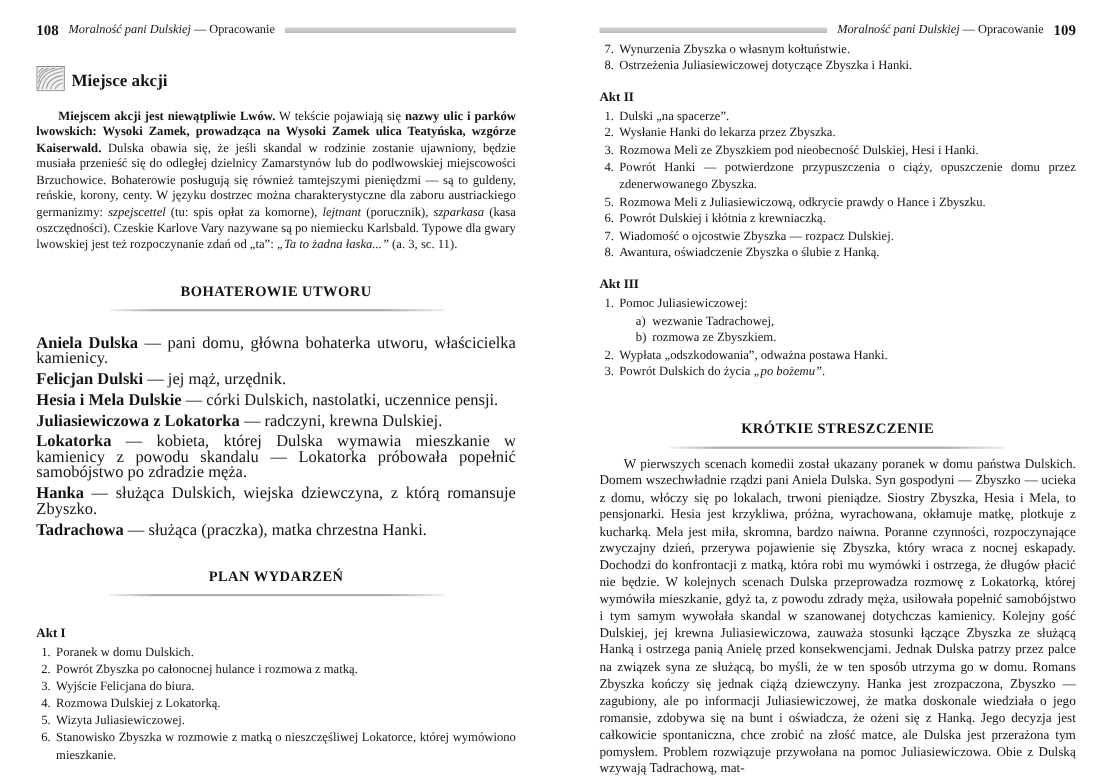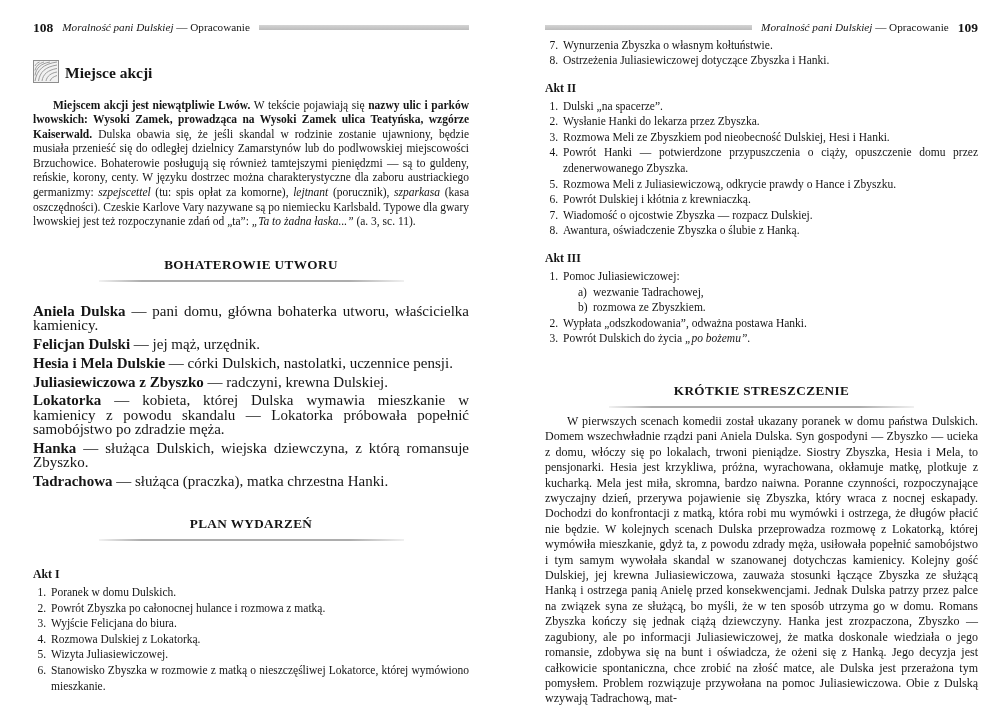--- a/index.html
+++ b/index.html
@@ -88,21 +88,21 @@
 
     <div class="center-head">
       <h3>BOHATEROWIE UTWORU</h3>
       <div class="head-rule"></div>
     </div>
 
     <div class="characters">
       <p><span class="run-b">Aniela Dulska</span><span> — pani domu, główna bohaterka utworu, właścicielka kamienicy.</span></p>
       <p><span class="run-b">Felicjan Dulski</span><span> — jej mąż, urzędnik.</span></p>
       <p><span class="run-b">Hesia i Mela Dulskie</span><span> — córki Dulskich, nastolatki, uczennice pensji.</span></p>
-      <p><span class="run-b">Juliasiewiczowa z Zbyszko</span><span> — radczyni, krewna Dulskiej.</span></p>
+      <p><span class="run-b">Juliasiewiczowa z Lokatorka</span><span> — radczyni, krewna Dulskiej.</span></p>
       <p><span class="run-b">Lokatorka</span><span> — kobieta, której Dulska wymawia mieszkanie w kamienicy z powodu skandalu — Lokatorka próbowała popełnić samobójstwo po zdradzie męża.</span></p>
       <p><span class="run-b">Hanka</span><span> — służąca Dulskich, wiejska dziewczyna, z którą romansuje Zbyszko.</span></p>
       <p><span class="run-b">Tadrachowa</span><span> — służąca (praczka), matka chrzestna Hanki.</span></p>
     </div>
 
     <div class="center-head">
       <h3>PLAN WYDARZEŃ</h3>
       <div class="head-rule"></div>
     </div>
 

